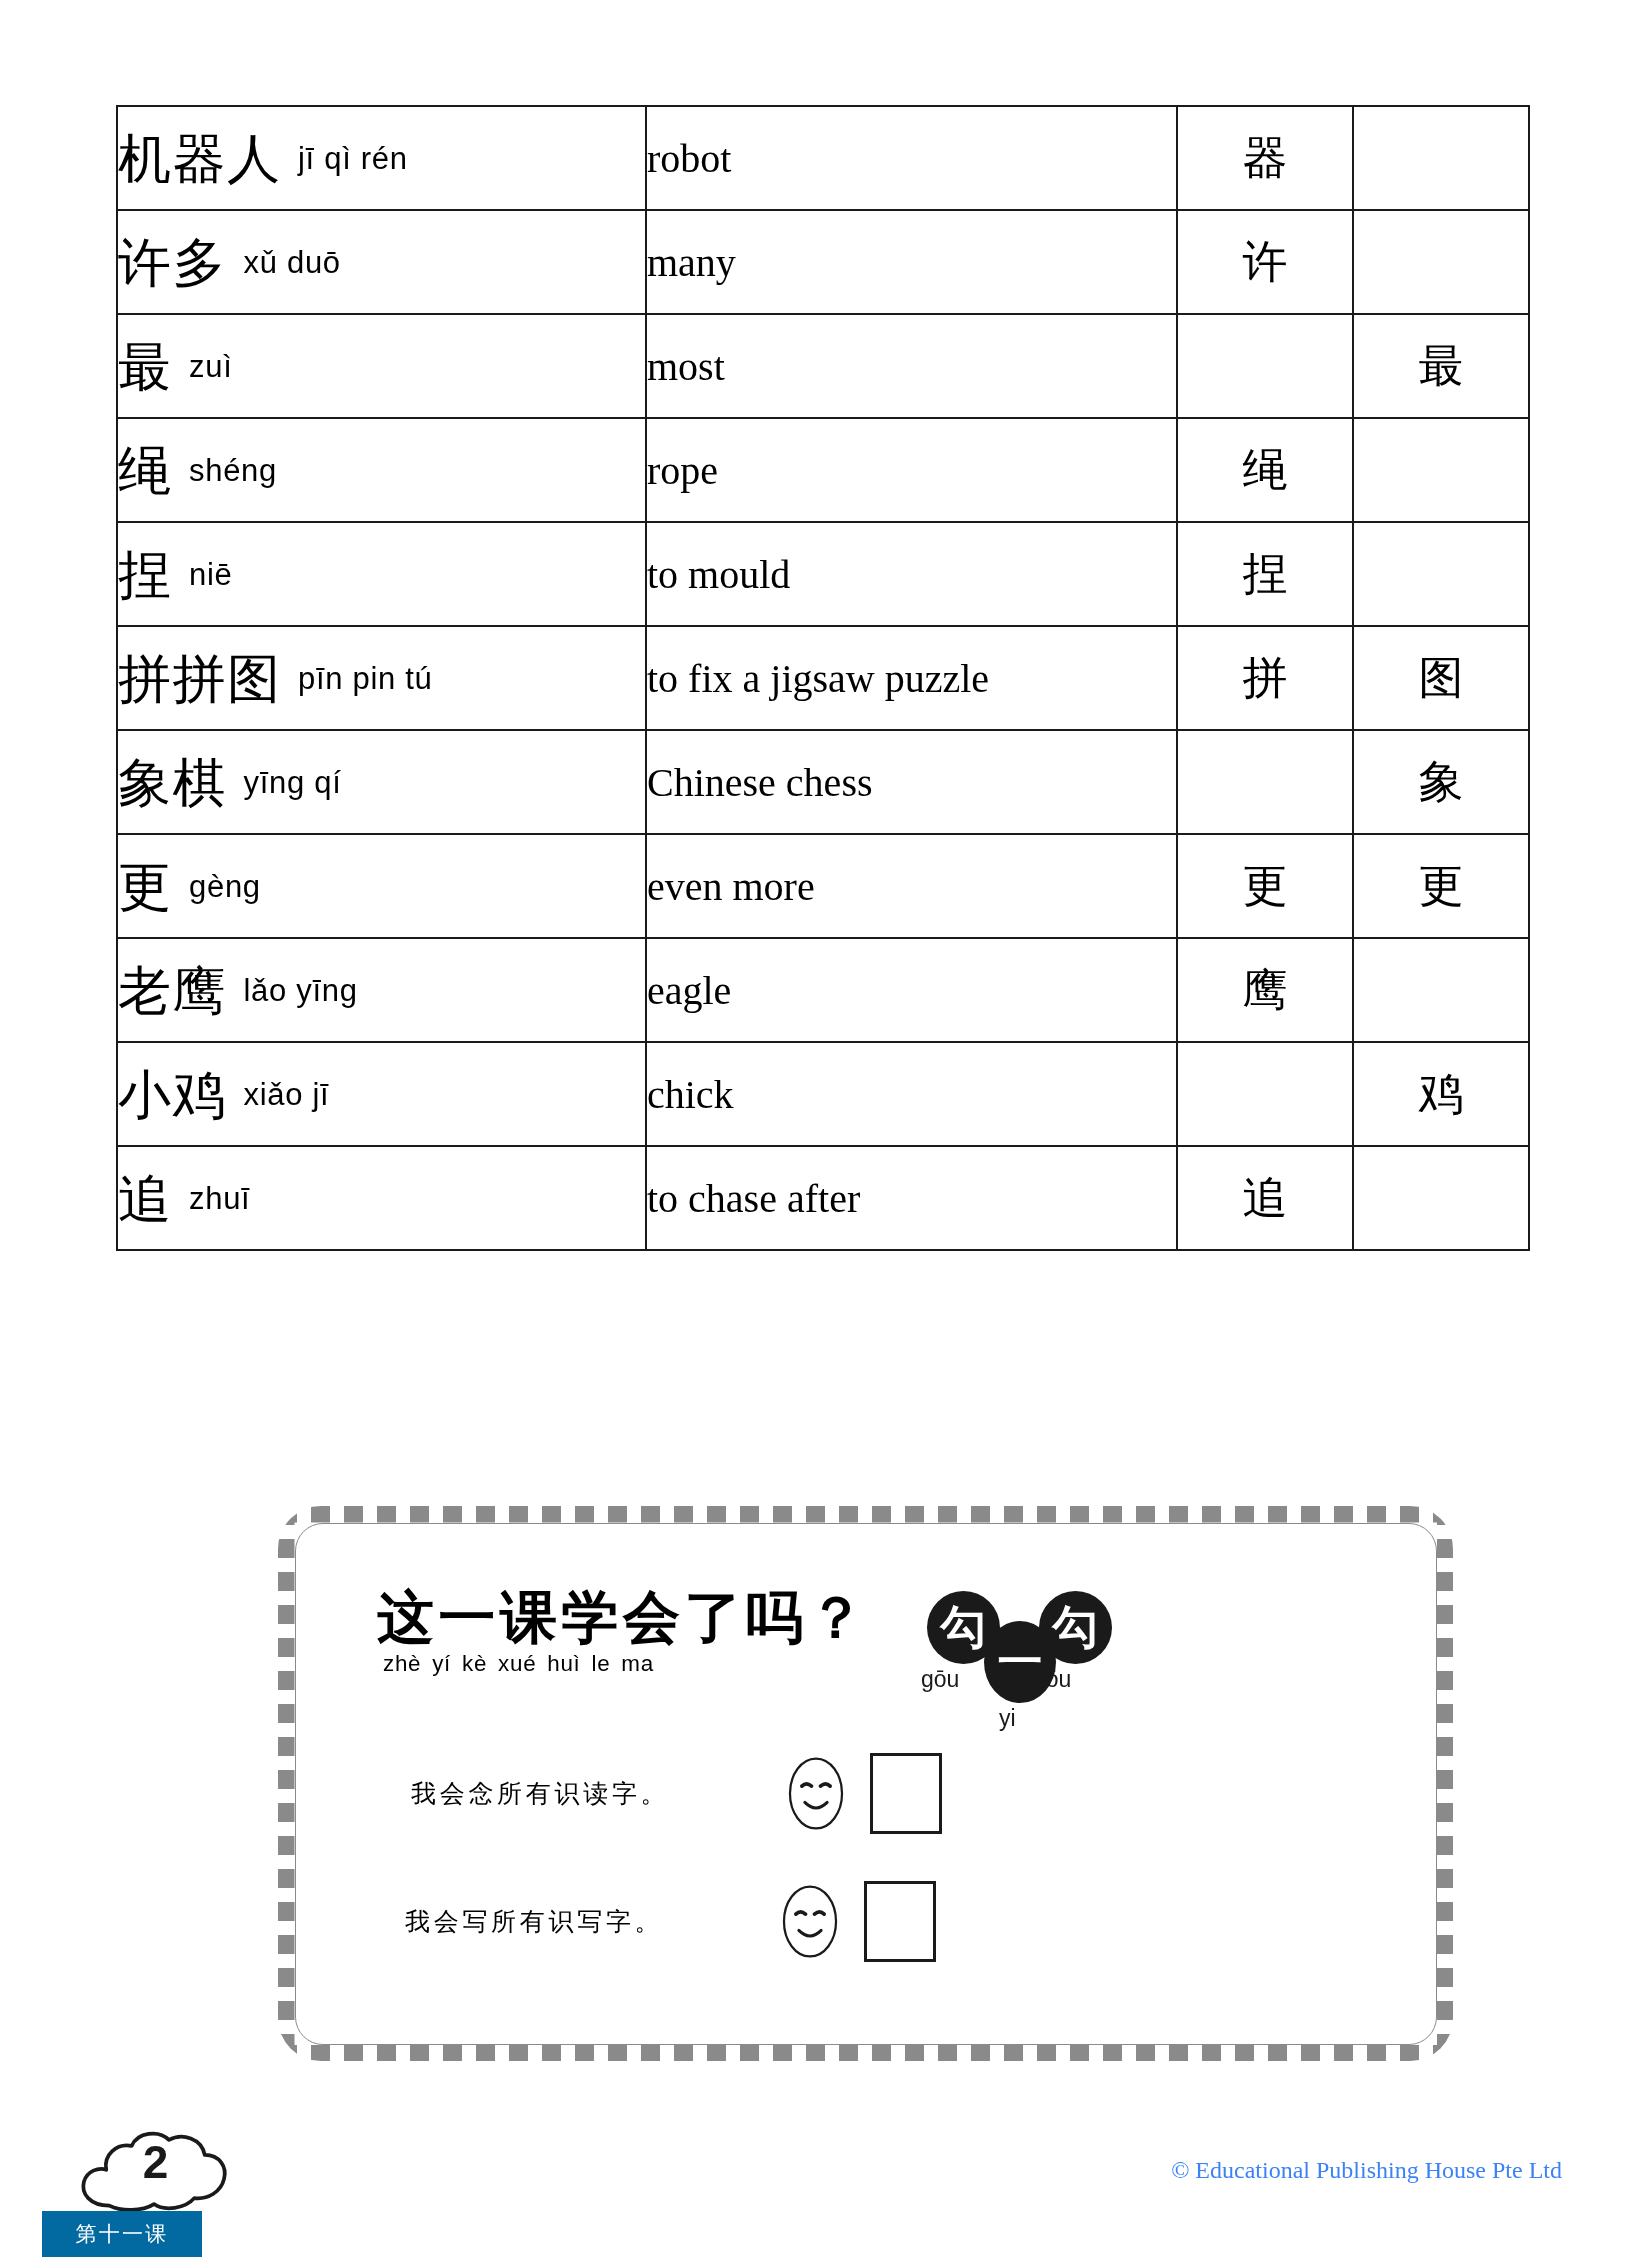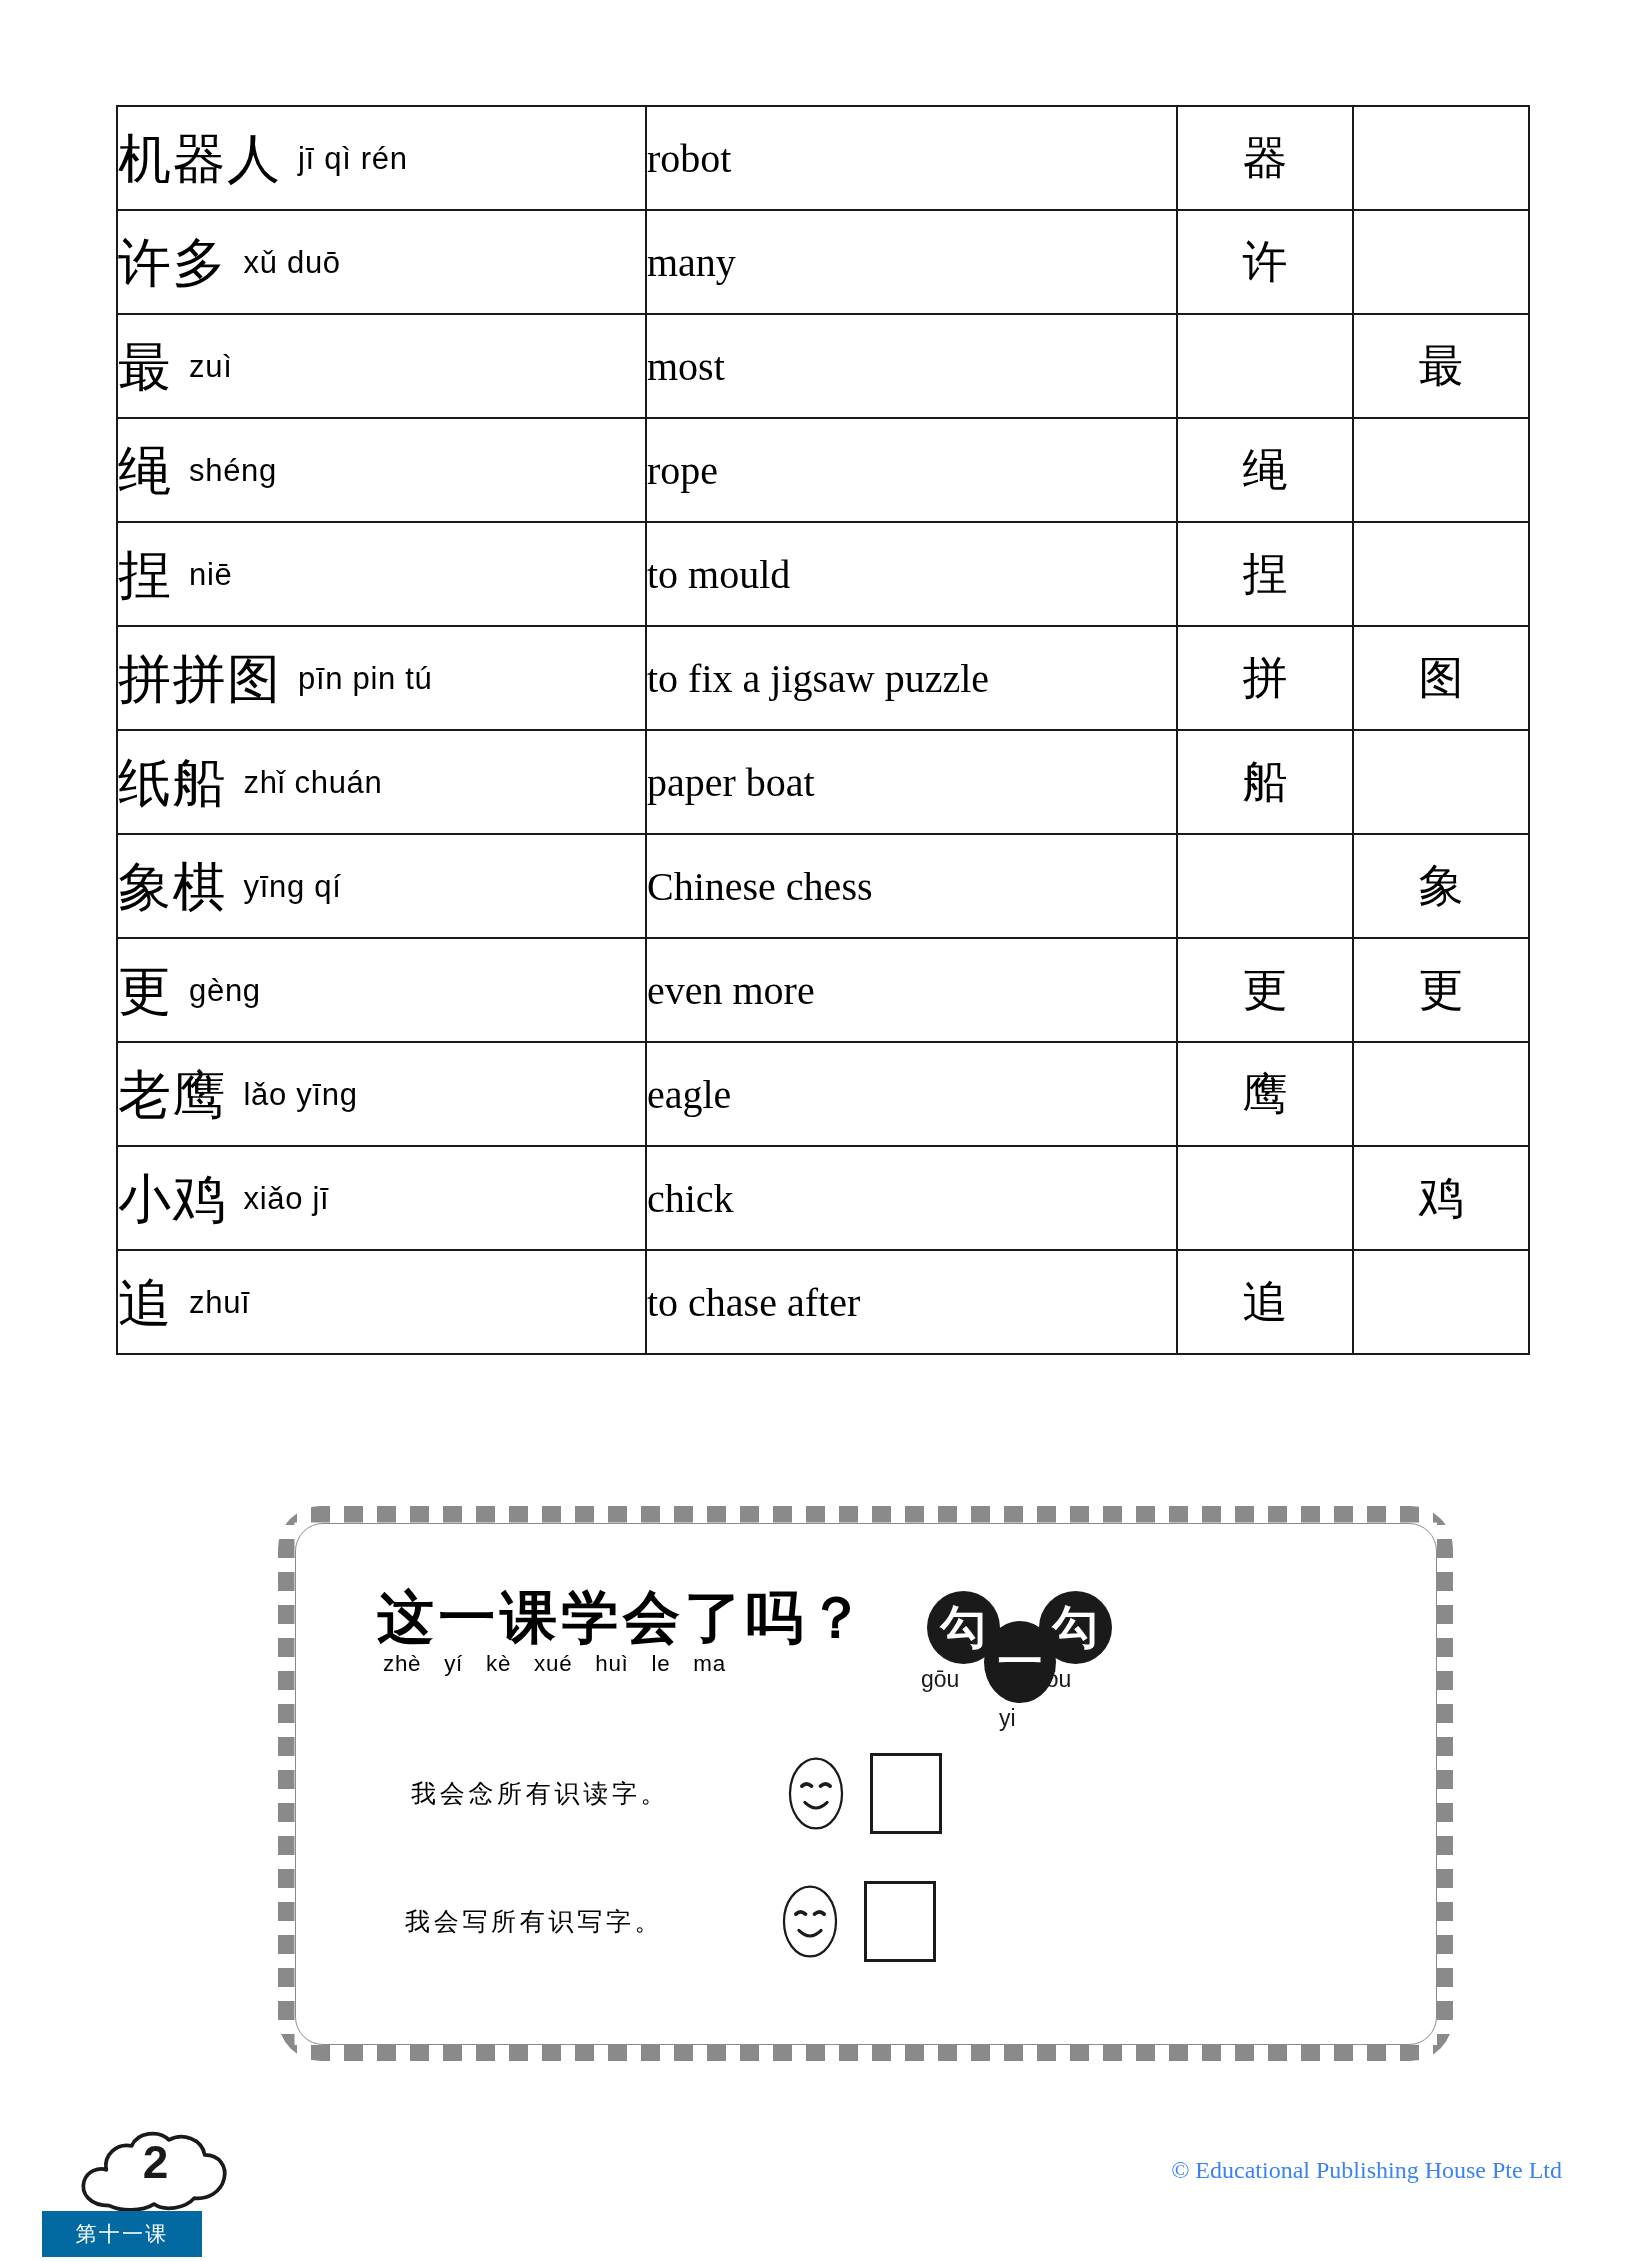--- a/index.html
+++ b/index.html
@@ -113,21 +113,21 @@
     line-height: 1.05;
     white-space: nowrap;
   }
   .title-pinyin {
     font-family: "Liberation Sans", "DejaVu Sans", sans-serif;
     font-size: 22.4px;
     letter-spacing: 0.7px;
     white-space: nowrap;
     margin-top: 3px;
     display: flex;
-    gap: 23px;
+    gap: 11px;
     padding-left: 6px;
   }
 
   .gou-group {
     position: relative;
     width: 194px;
     height: 135px;
     margin-left: 58px;
     margin-top: 3px;
   }
@@ -276,26 +276,20 @@
         <td class="cell-char"></td>
       </tr>
 
       <tr>
         <td class="cell-word"><span class="hanzi">拼拼图</span><span class="pinyin">pīn pin tú</span></td>
         <td class="cell-eng">to fix a jigsaw puzzle</td>
         <td class="cell-char">拼</td>
         <td class="cell-char">图</td>
       </tr>
 
-      <tr>
-        <td class="cell-word"><span class="hanzi">纸船</span><span class="pinyin">zhǐ chuán</span></td>
-        <td class="cell-eng">paper boat</td>
-        <td class="cell-char">船</td>
-        <td class="cell-char"></td>
-      </tr>
 
       <tr>
         <td class="cell-word"><span class="hanzi">象棋</span><span class="pinyin">yīng qí</span></td>
         <td class="cell-eng">Chinese chess</td>
         <td class="cell-char"></td>
         <td class="cell-char">象</td>
       </tr>
 
       <tr>
         <td class="cell-word"><span class="hanzi">更</span><span class="pinyin">gèng</span></td>

